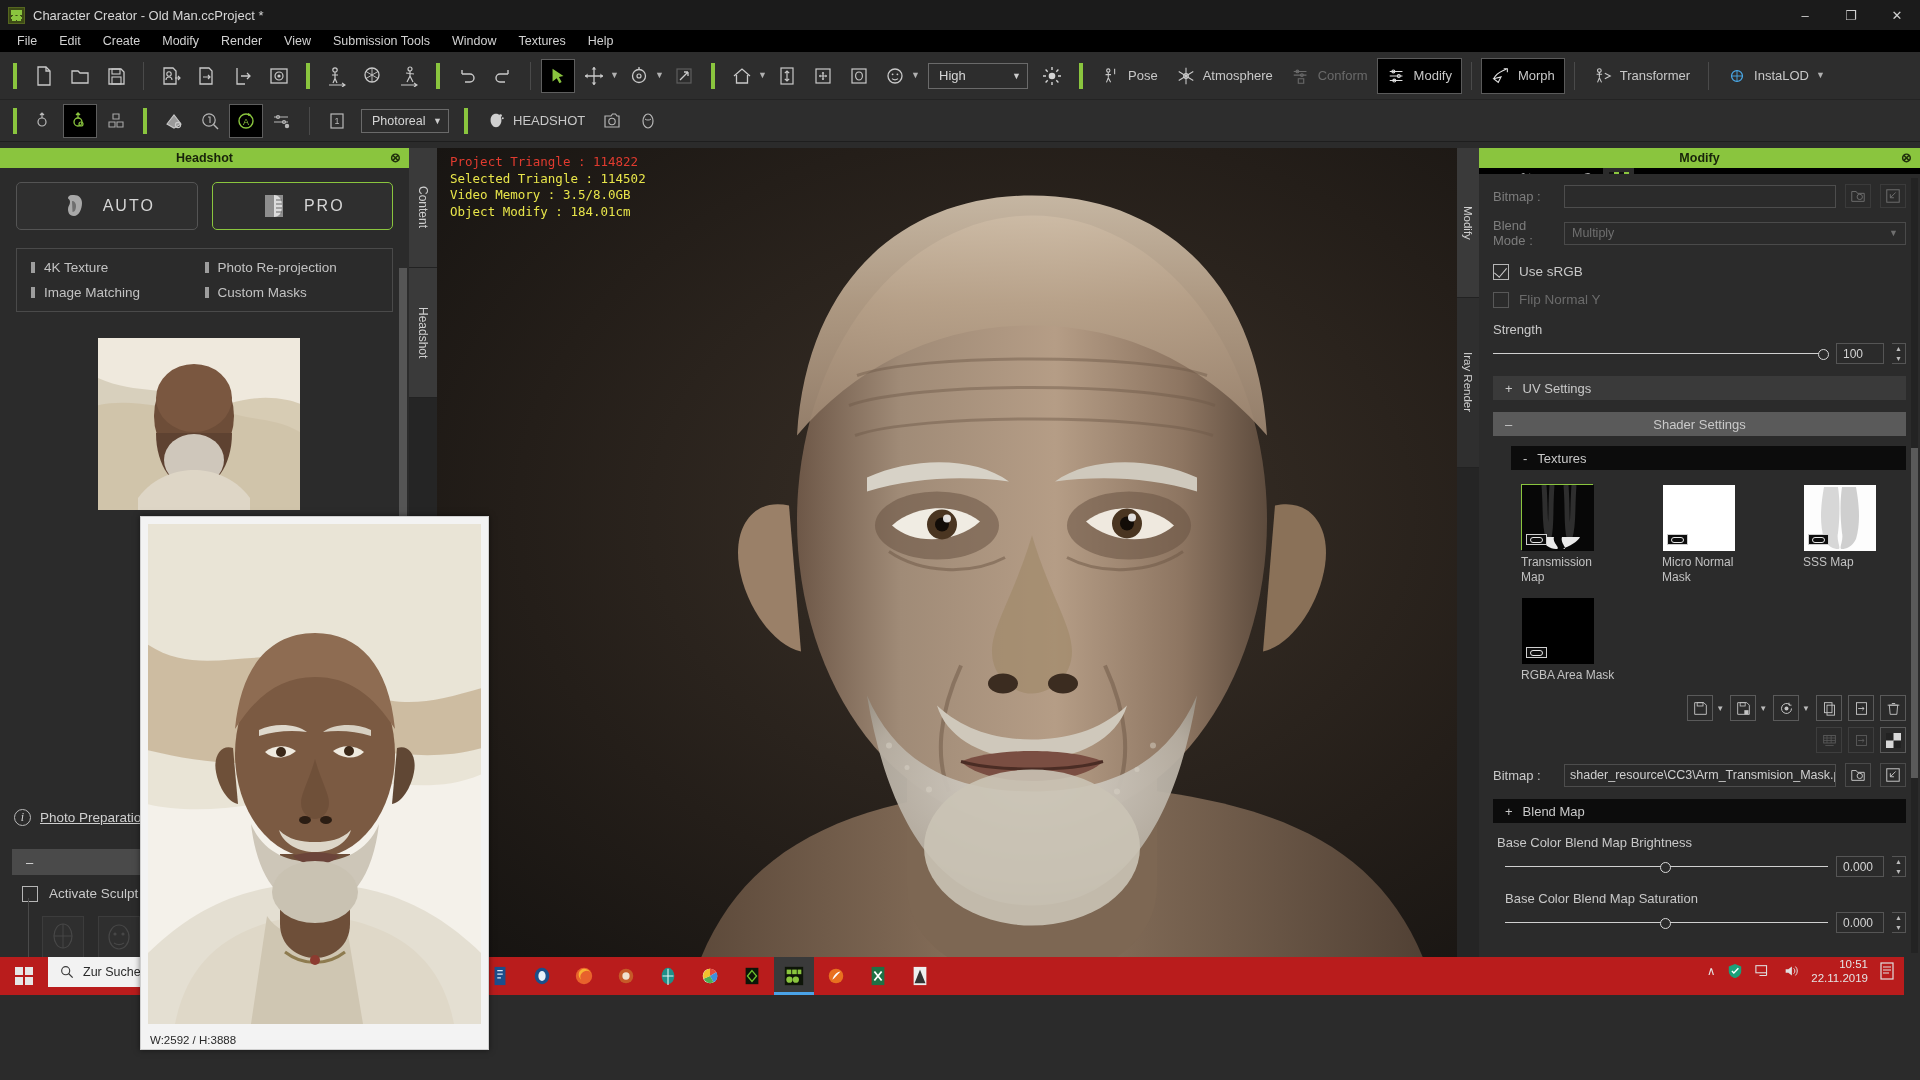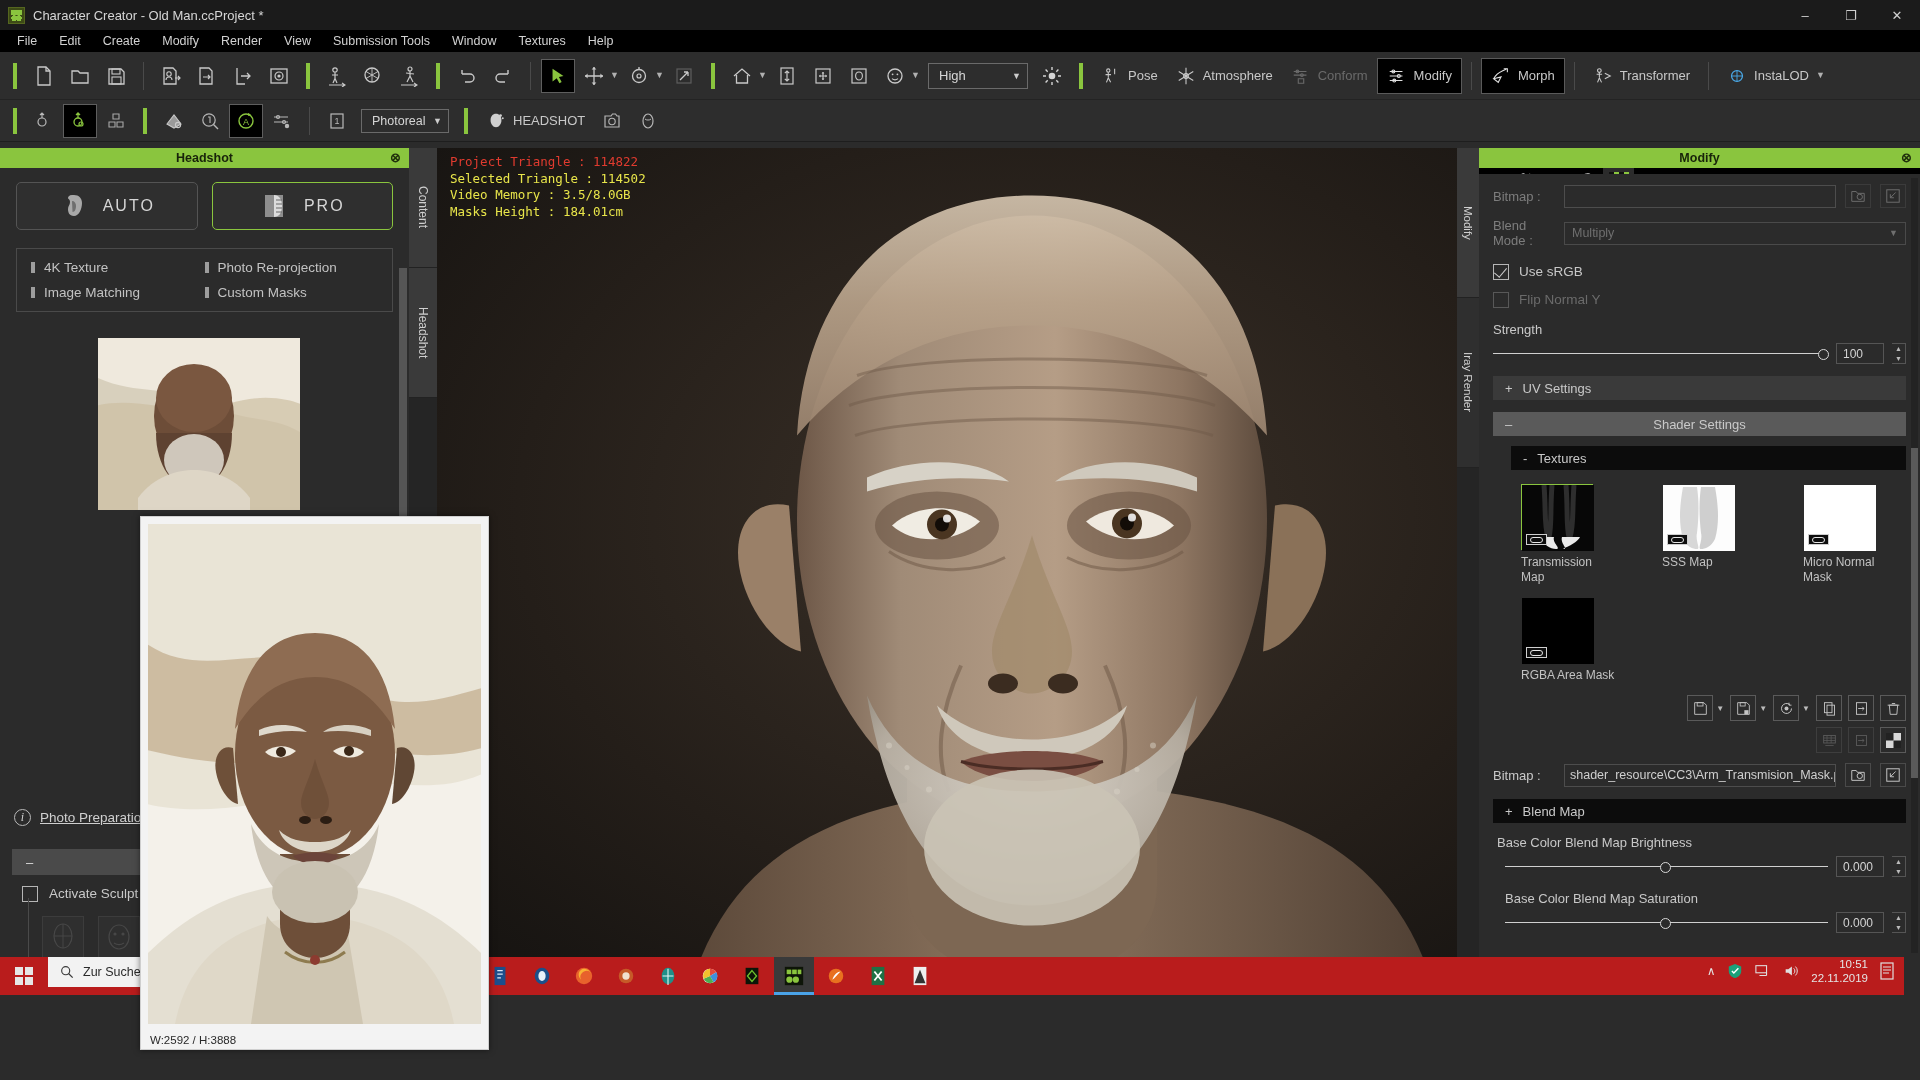--- a/index.html
+++ b/index.html
@@ -801,21 +801,21 @@
           <circle cx="716" cy="640" r="3"></circle>
             <circle cx="700" cy="664" r="2.5"></circle>
             <circle cx="680" cy="686" r="3"></circle>
         </g>
       </svg>
 
       <div class="vp-stats">
         <div class="l1">Project Triangle : 114822</div>
         <div class="ln">Selected Triangle : 114502</div>
         <div class="ln">Video Memory : 3.5/8.0GB</div>
-        <div class="ln">Masks Height : 184.01cm</div>
+        <div class="ln">Object Modify : 184.01cm</div>
       </div>
 
       <div class="vp-grip"></div>
     </div>
 
     <div class="floatphoto">
       <div class="img">
         <svg width="100%" height="100%" viewBox="0 0 335 500" preserveAspectRatio="xMidYMid slice">
           <rect width="335" height="500" fill="#f4f1ea"></rect>
           <path d="M0 0h335v250c-60 26-110-4-170 16S40 290 0 280z" fill="#e9e4d6"></path>
@@ -989,37 +989,37 @@
                     <path d="M18 52c4 8 10 12 16 12s-4-6-2-12zM40 52c-2 6 6 12 2 12s12-4 16-12z" fill="#e9e9e9"></path>
                   </svg>
                 <span class="linkbadge"></span>
               </div>
               <div class="texlabel">Transmission Map</div>
             </div>
 
             <div class="texcell">
               <div class="texthumb">
                 <svg width="72" height="66" viewBox="0 0 72 66">
+                    <rect width="72" height="66" fill="#ffffff"></rect>
+                  </svg>
+                <span class="linkbadge"></span>
+              </div>
+              <div class="texlabel">Micro Normal Mask</div>
+            </div>
+
+            <div class="texcell">
+              <div class="texthumb">
+                <svg width="72" height="66" viewBox="0 0 72 66">
                     <rect width="72" height="66" fill="#fdfdfd"></rect>
                     <path d="M20 2c-4 22-4 38 0 52 4 8 10 10 14 10s-2-8 0-16c2-18 2-32 0-46z" fill="#d7d7d7"></path>
                     <path d="M52 2c4 22 4 38 0 52-4 8-10 10-14 10s2-8 0-16c-2-18-2-32 0-46z" fill="#cfcfcf"></path>
                   </svg>
                 <span class="linkbadge"></span>
               </div>
               <div class="texlabel">SSS Map</div>
-            </div>
-
-            <div class="texcell">
-              <div class="texthumb">
-                <svg width="72" height="66" viewBox="0 0 72 66">
-                    <rect width="72" height="66" fill="#ffffff"></rect>
-                  </svg>
-                <span class="linkbadge"></span>
-              </div>
-              <div class="texlabel">Micro Normal Mask</div>
             </div>
 
 
             <div class="texcell" style="margin-top:12px;">
               <div class="texthumb">
                 <svg width="72" height="66" viewBox="0 0 72 66">
                     <rect width="72" height="66" fill="#000"></rect>
                   </svg>
                 <span class="linkbadge"></span>
               </div>

